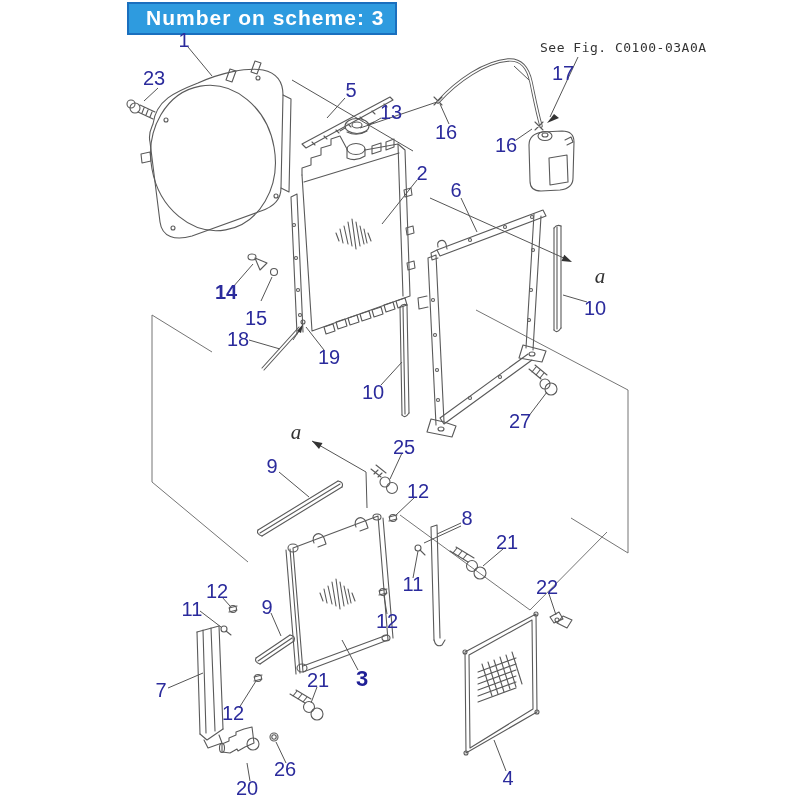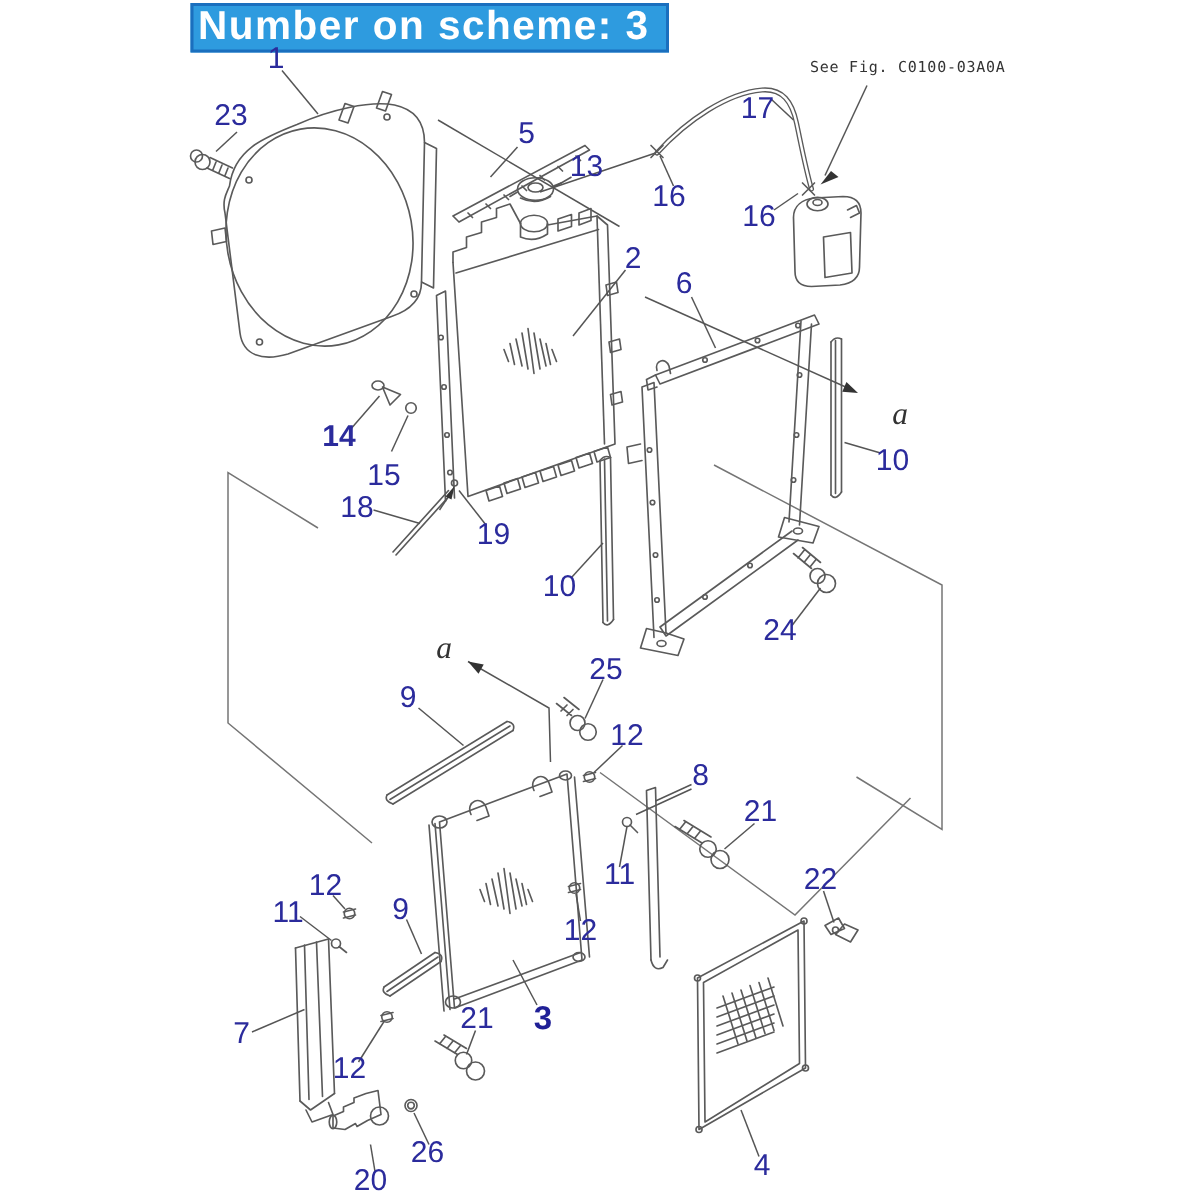--- a/index.html
+++ b/index.html
@@ -5,27 +5,27 @@
   html,body{margin:0;padding:0;}
   body{
     width:800px;height:800px;position:relative;background:#ffffff;
     font-family:"Liberation Sans", sans-serif;overflow:hidden;
   }
   .title-bar{
     position:absolute;left:127px;top:2px;
     background:var(--title-bg,#2e9bdf);
     color:var(--title-text,#fff);
     border:2px solid var(--title-border,#1a6fbe);
-    font-size:27px;font-weight:700;letter-spacing:1px;
-    padding:1px 11px 3px 3px;line-height:25px;white-space:nowrap;
+    font-size:21px;font-weight:700;letter-spacing:1px;
+    padding:1px 11px 3px 17px;line-height:25px;white-space:nowrap;
   }
   .see-fig{
     position:absolute;left:540px;top:40px;
     font-family:"DejaVu Sans Mono", monospace;
-    font-size:10px;color:#333;letter-spacing:0.5px;white-space:nowrap;
+    font-size:13px;color:#333;letter-spacing:0.5px;white-space:nowrap;
   }
   #labels-layer{position:absolute;left:0;top:0;width:800px;height:800px;pointer-events:none;}
   .part-label{
     position:absolute;transform:translate(-50%,-50%);
     color:var(--label-color,#2b2b9c);
     font-size:20px;font-weight:400;white-space:nowrap;
   }
   .part-label.bold{font-weight:700;font-size:22px;color:var(--label-bold,#1f1f96);}
   .view-label{
     position:absolute;transform:translate(-50%,-50%);
@@ -315,32 +315,32 @@
   </g>
 </svg>
 
 <div class="title-bar">Number on scheme: 3</div>
 <div class="see-fig">See Fig. C0100-03A0A</div>
 <div id="labels-layer">
     <span class="part-label" style="left: 184px; top: 40px;">1</span>
     <span class="part-label" style="left: 154px; top: 78px;">23</span>
     <span class="part-label" style="left: 351px; top: 90px;">5</span>
     <span class="part-label" style="left: 391px; top: 112px;">13</span>
-    <span class="part-label" style="left: 505px; top: 73px;">17</span>
+    <span class="part-label" style="left: 563px; top: 73px;">17</span>
     <span class="part-label" style="left: 446px; top: 132px;">16</span>
     <span class="part-label" style="left: 506px; top: 145px;">16</span>
     <span class="part-label" style="left: 422px; top: 173px;">2</span>
     <span class="part-label" style="left: 456px; top: 190px;">6</span>
     <span class="part-label" style="left: 226px; top: 292px; font-weight: bold;">14</span>
     <span class="part-label" style="left: 256px; top: 318px;">15</span>
     <span class="part-label" style="left: 238px; top: 339px;">18</span>
     <span class="part-label" style="left: 329px; top: 357px; text-align: center;">19</span>
     <span class="part-label" style="left: 373px; top: 392px;">10</span>
     <span class="part-label" style="left: 595px; top: 308px;">10</span>
-    <span class="part-label" style="left: 520px; top: 421px;">24</span>
+    <span class="part-label" style="left: 520px; top: 421px;">27</span>
     <span class="part-label" style="left: 272px; top: 466px;">9</span>
     <span class="part-label" style="left: 404px; top: 447px;">25</span>
     <span class="part-label" style="left: 418px; top: 491px;">12</span>
     <span class="part-label" style="left: 467px; top: 518px;">8</span>
     <span class="part-label" style="left: 507px; top: 542px;">21</span>
     <span class="part-label" style="left: 413px; top: 584px;">11</span>
     <span class="part-label" style="left: 547px; top: 587px;">22</span>
     <span class="part-label" style="left: 387px; top: 621px;">12</span>
     <span class="part-label" style="left: 217px; top: 591px;">12</span>
     <span class="part-label" style="left: 192px; top: 609px;">11</span>

